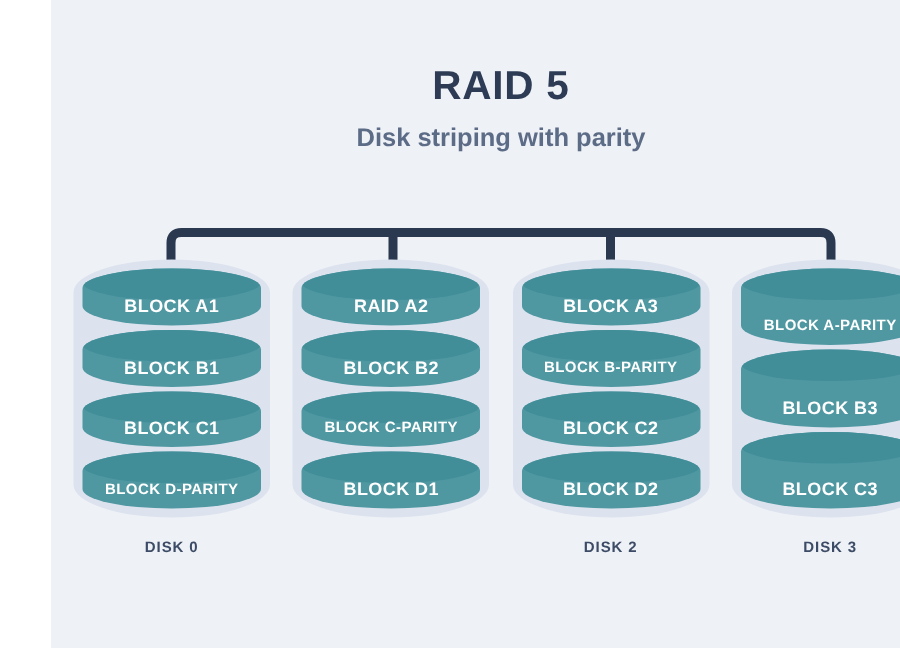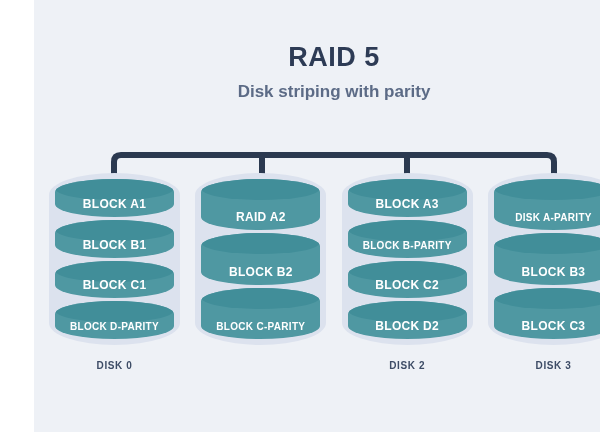--- a/index.html
+++ b/index.html
@@ -148,20 +148,23 @@
       <div class="stack">
         <div class="seg">
             <span class="block-label">RAID A2</span>
           </div>
         <div class="seg">
             <span class="block-label">BLOCK B2</span>
           </div>
         <div class="seg">
             <span class="block-label parity">BLOCK C-PARITY</span>
           </div>
+        <div class="seg">
+            <span class="block-label">BLOCK D1</span>
+          </div>
       </div>
     </div>
 
     <div class="disk">
       <div class="stack">
         <div class="seg">
             <span class="block-label">BLOCK A3</span>
           </div>
         <div class="seg">
             <span class="block-label parity">BLOCK B-PARITY</span>
@@ -172,21 +175,21 @@
         <div class="seg">
             <span class="block-label">BLOCK D2</span>
           </div>
       </div>
       <div class="disk-name">DISK 2</div>
     </div>
 
     <div class="disk">
       <div class="stack">
         <div class="seg">
-            <span class="block-label parity">DISK A-PARITY</span>
+            <span class="block-label parity">BLOCK A-PARITY</span>
           </div>
         <div class="seg">
             <span class="block-label">BLOCK B3</span>
           </div>
         <div class="seg">
             <span class="block-label">BLOCK C3</span>
           </div>
       </div>
       <div class="disk-name">DISK 3</div>
     </div>

